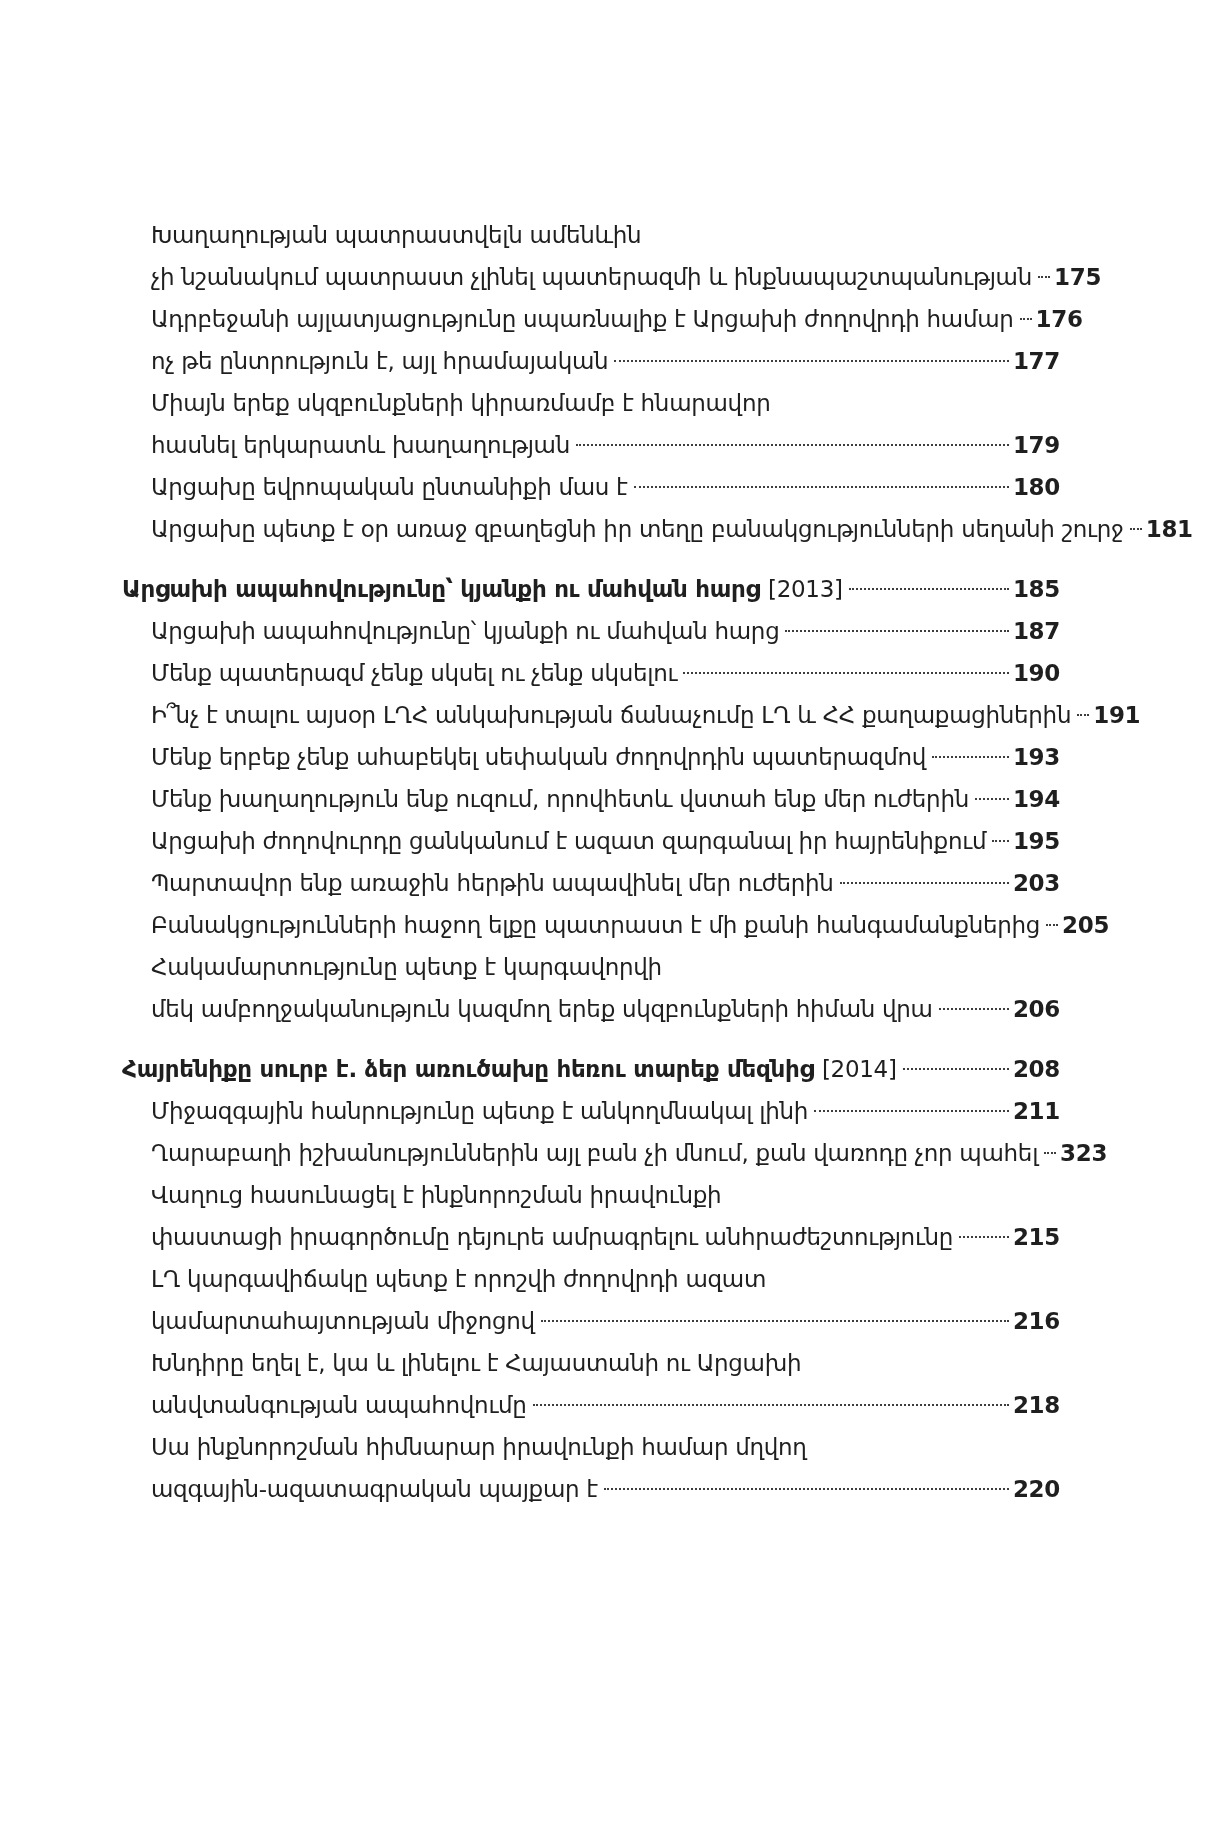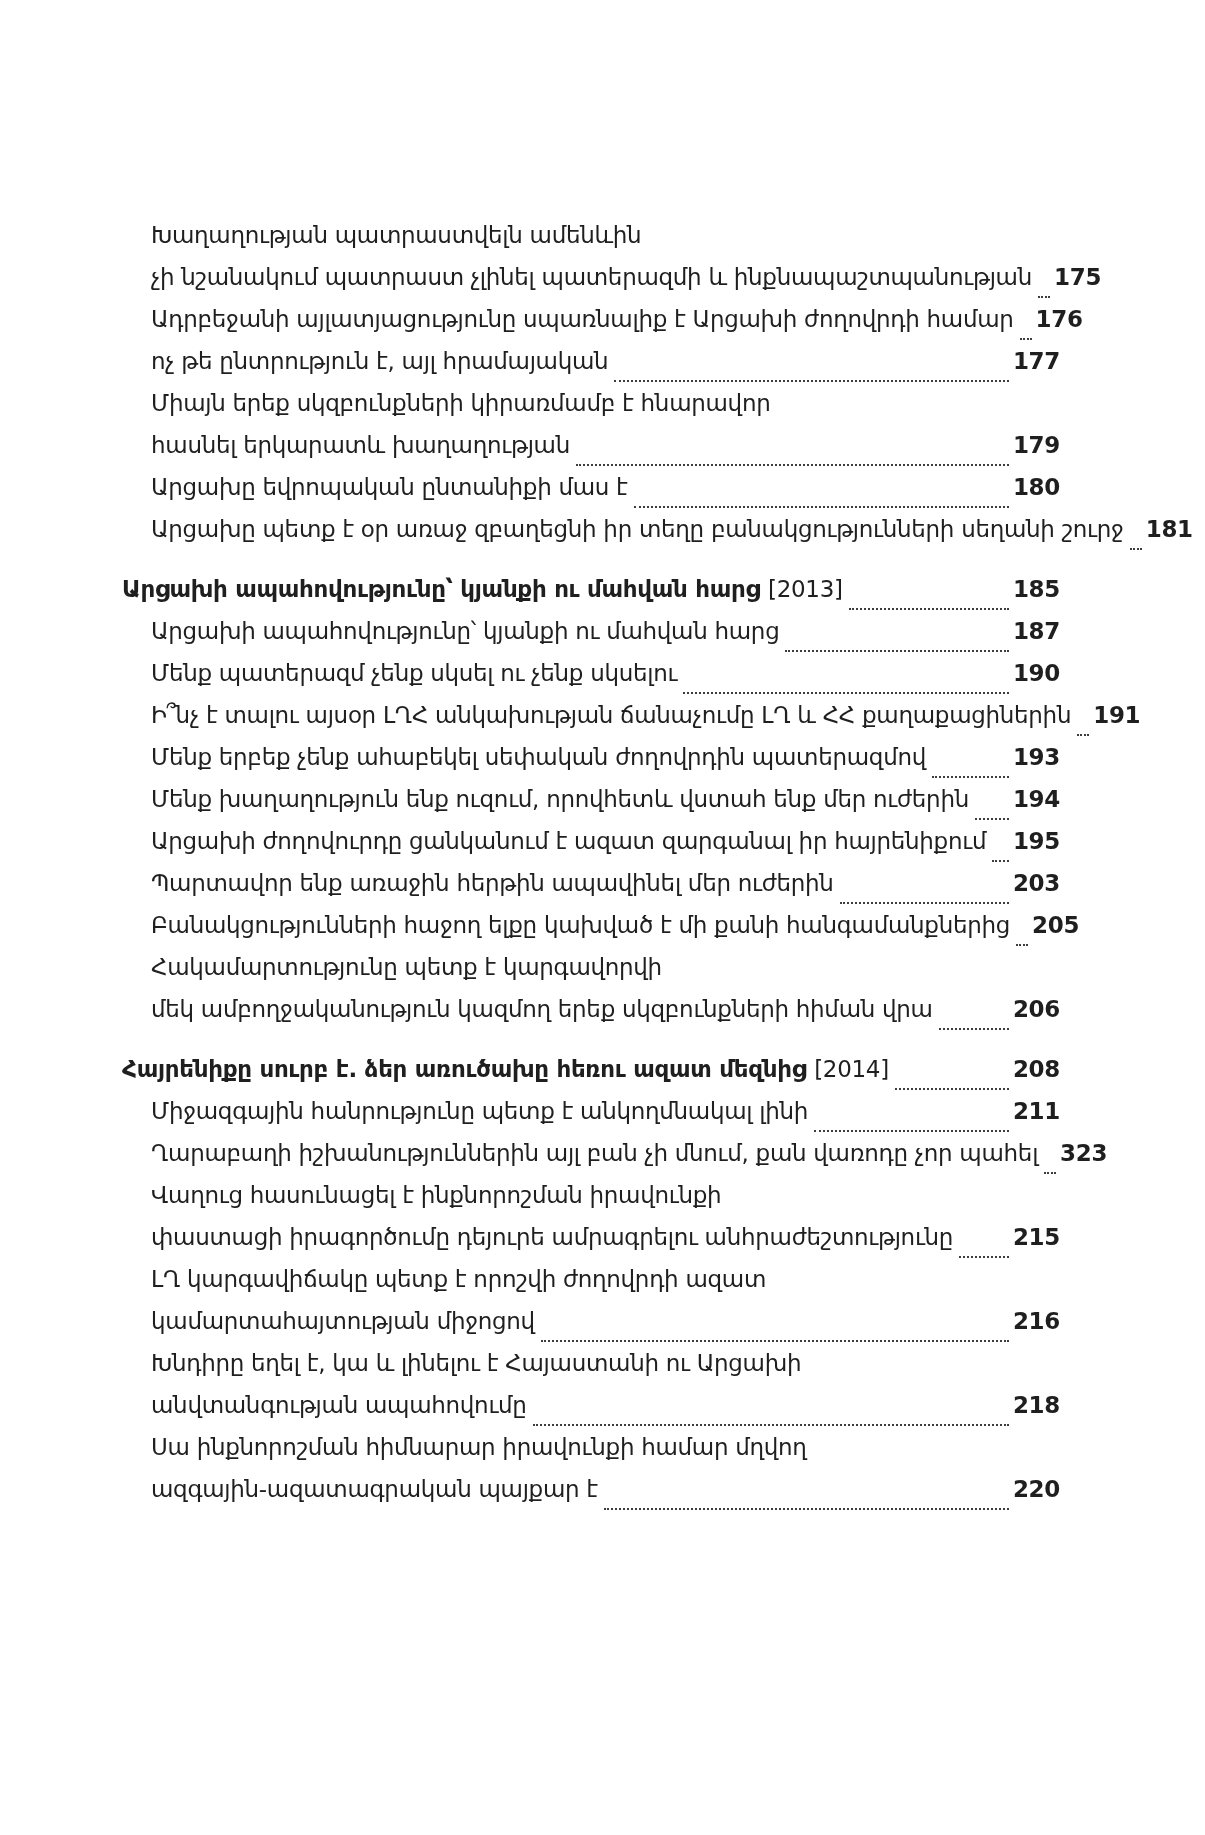--- a/index.html
+++ b/index.html
@@ -26,21 +26,21 @@
     width: 938px;
     font-size: 23px;
     line-height: 42px;
     color: #1f1f1f;
     letter-spacing: -0.3px;
   }
   .toc-section { margin: 0; }
   .toc-section.with-header { margin-top: 18px; }
   .toc-row {
     display: flex;
-    align-items: flex-end;
+    align-items: center;
     height: 42px;
     white-space: nowrap;
   }
   .toc-header-row {
     font-weight: 700;
   }
   .toc-header-year {
     font-weight: 400;
     margin-left: 8px;
   }
@@ -138,36 +138,36 @@
           <span class="toc-title">Արցախի ժողովուրդը ցանկանում է ազատ զարգանալ իր հայրենիքում</span>
           <span class="dot-leader"></span>
           <span class="toc-page">195</span>
         </div>
         <div class="toc-row toc-entry-row">
           <span class="toc-title">Պարտավոր ենք առաջին հերթին ապավինել մեր ուժերին</span>
           <span class="dot-leader"></span>
           <span class="toc-page">203</span>
         </div>
         <div class="toc-row toc-entry-row">
-          <span class="toc-title">Բանակցությունների հաջող ելքը կախված է մի քանի հանգամանքներից</span>
+          <span class="toc-title">Բանակցությունների հաջող ելքը պատրաստ է մի քանի հանգամանքներից</span>
           <span class="dot-leader"></span>
           <span class="toc-page">205</span>
         </div>
         <div class="toc-row toc-entry-row">
           <span class="toc-title">Հակամարտությունը պետք է կարգավորվի</span>
         </div>
         <div class="toc-row toc-entry-row">
           <span class="toc-title">մեկ ամբողջականություն կազմող երեք սկզբունքների հիման վրա</span>
           <span class="dot-leader"></span>
           <span class="toc-page">206</span>
         </div>
       </section>
       <section class="toc-section with-header">
         <div class="toc-row toc-header-row">
-          <span class="toc-header-title">Հայրենիքը սուրբ է. ձեր առուծախը հեռու ազատ մեզնից</span>
+          <span class="toc-header-title">Հայրենիքը սուրբ է. ձեր առուծախը հեռու տարեք մեզնից</span>
           <span class="toc-header-year">[2014]</span>
           <span class="dot-leader"></span>
           <span class="toc-page">208</span>
         </div>
         <div class="toc-row toc-entry-row">
           <span class="toc-title">Միջազգային հանրությունը պետք է անկողմնակալ լինի</span>
           <span class="dot-leader"></span>
           <span class="toc-page">211</span>
         </div>
         <div class="toc-row toc-entry-row">

